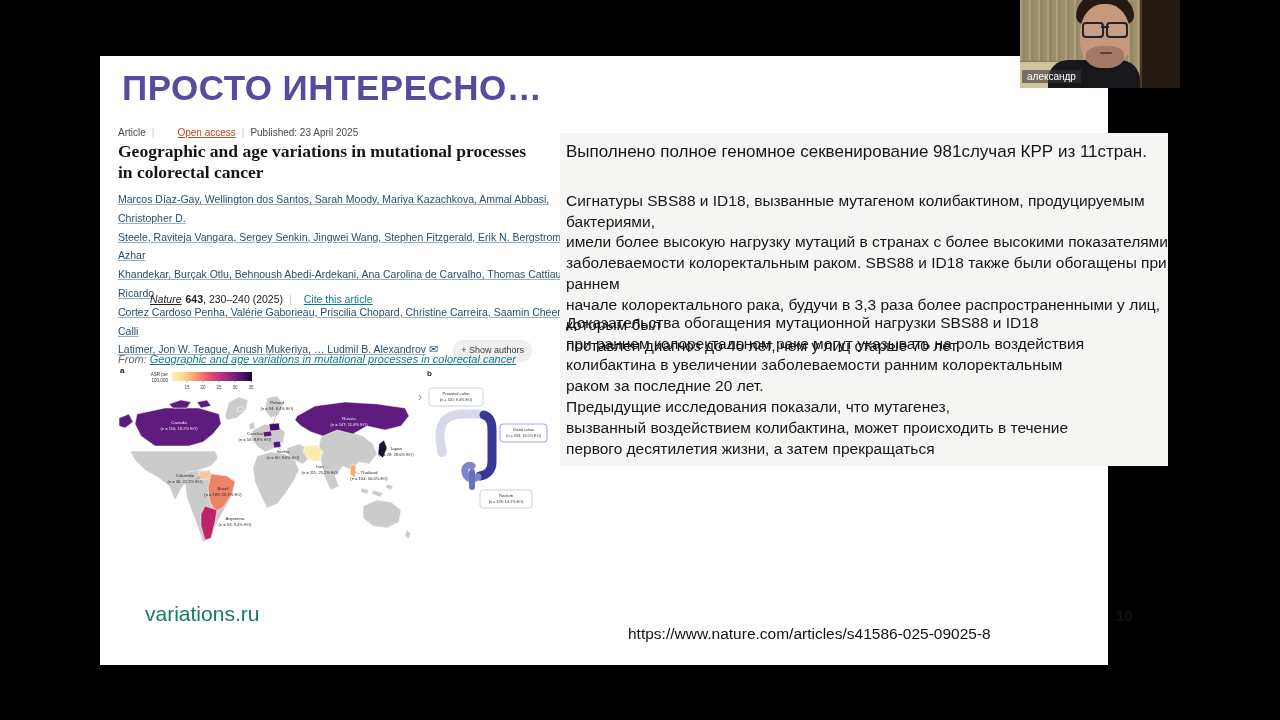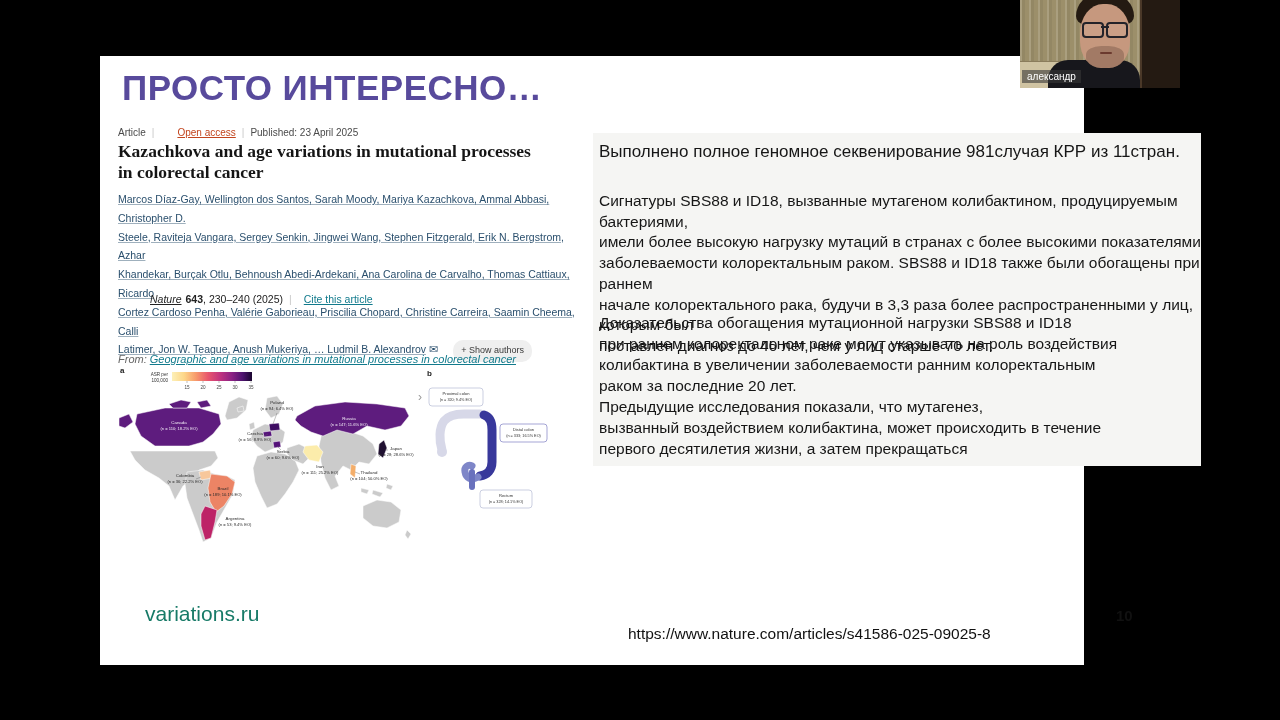--- a/index.html
+++ b/index.html
@@ -1,18 +1,18 @@
 <!DOCTYPE html>
 <html><head>
 <meta charset="utf-8">
 <style>
   html,body{margin:0;padding:0;}
   body{width:1280px;height:720px;background:#000;position:relative;overflow:hidden;
        font-family:"Liberation Sans",sans-serif;}
-  .slide{position:absolute;left:100px;top:56px;width:984px;height:609px;background:#fff;}
+  .slide{position:absolute;left:100px;top:56px;width:984px;height:609px;background:#fff;padding-left:24px;}
 
   
   .slide-title{position:absolute;left:22px;top:12px;font-size:35px;font-weight:bold;
     color:#584a9c;letter-spacing:.5px;white-space:nowrap;}
 
   
   .meta-line{position:absolute;left:18px;top:71px;font-size:10px;color:#4a4a4a;white-space:nowrap;}
   .meta-sep{color:#c9c9c9;margin:0 6px;}
   .open-access{color:#c2451e;text-decoration:underline;margin-left:17px;}
   .headline{position:absolute;left:18px;top:85px;width:470px;font-family:"Liberation Serif",serif;
@@ -41,21 +41,21 @@
 
   .mn{font-size:4.4px;fill:#2b2b2b;text-anchor:middle;font-family:"Liberation Sans",sans-serif;}
   .ms{font-size:4.1px;fill:#2b2b2b;text-anchor:middle;font-family:"Liberation Sans",sans-serif;}
   .wt{fill:#f3ecf7;}
   .lgl{font-size:4.6px;fill:#333;text-anchor:end;font-family:"Liberation Sans",sans-serif;}
   .lgt{font-size:4.6px;fill:#444;text-anchor:middle;font-family:"Liberation Sans",sans-serif;}
   .cn{font-size:4.1px;fill:#333;text-anchor:middle;font-family:"Liberation Sans",sans-serif;}
   .cs{font-size:3.8px;fill:#333;text-anchor:middle;font-family:"Liberation Sans",sans-serif;}
 
   
-  .summary-panel{position:absolute;left:460px;top:77px;width:608px;height:333px;background:#f5f5f3;margin-left:33px;}
+  .summary-panel{position:absolute;left:460px;top:77px;width:608px;height:333px;background:#f5f5f3;}
   .summary-panel p{margin:0;position:absolute;left:6px;color:#161616;white-space:pre-line;}
   .sum-p1{top:9px;font-size:17px;}
   .sum-p2{top:58px;font-size:15.5px;line-height:20.7px;}
   .sum-p3{top:179px;font-size:15.5px;line-height:21px;}
 
   
   .site-link{position:absolute;left:45px;top:546px;font-size:21px;color:#177a67;}
   .footer-url{position:absolute;left:528px;top:569px;font-size:15.5px;color:#111;}
   .page-number{position:absolute;left:1016px;top:551px;font-size:15px;font-weight:bold;color:#111;text-align:center;}
 
@@ -89,21 +89,21 @@
 <body>
 
 <div class="slide">
 
   <div class="slide-title">ПРОСТО ИНТЕРЕСНО…</div>
 
   <div class="meta-line">
     <span>Article</span><span class="meta-sep">|</span><span class="open-access">Open access</span><span class="meta-sep">|</span><span>Published: 23 April 2025</span>
   </div>
 
-  <div class="headline">Kazachkova and age variations in mutational processes
+  <div class="headline">Geographic and age variations in mutational processes
 in colorectal cancer</div>
 
   <div class="authors">
     <span class="aline">Marcos Díaz-Gay, Wellington dos Santos, Sarah Moody, Mariya Kazachkova, Ammal Abbasi, Christopher D.</span><br>
     <span class="aline">Steele, Raviteja Vangara, Sergey Senkin, Jingwei Wang, Stephen Fitzgerald, Erik N. Bergstrom, Azhar</span><br>
     <span class="aline">Khandekar, Burçak Otlu, Behnoush Abedi-Ardekani, Ana Carolina de Carvalho, Thomas Cattiaux, Ricardo</span><br>
     <span class="aline">Cortez Cardoso Penha, Valérie Gaborieau, Priscilia Chopard, Christine Carreira, Saamin Cheema, Calli</span><br>
     <span class="aline">Latimer, Jon W. Teague, Anush Mukeriya, … Ludmil B. Alexandrov</span><span class="env">✉</span><span class="pill">+ Show authors</span>
   </div>
 

